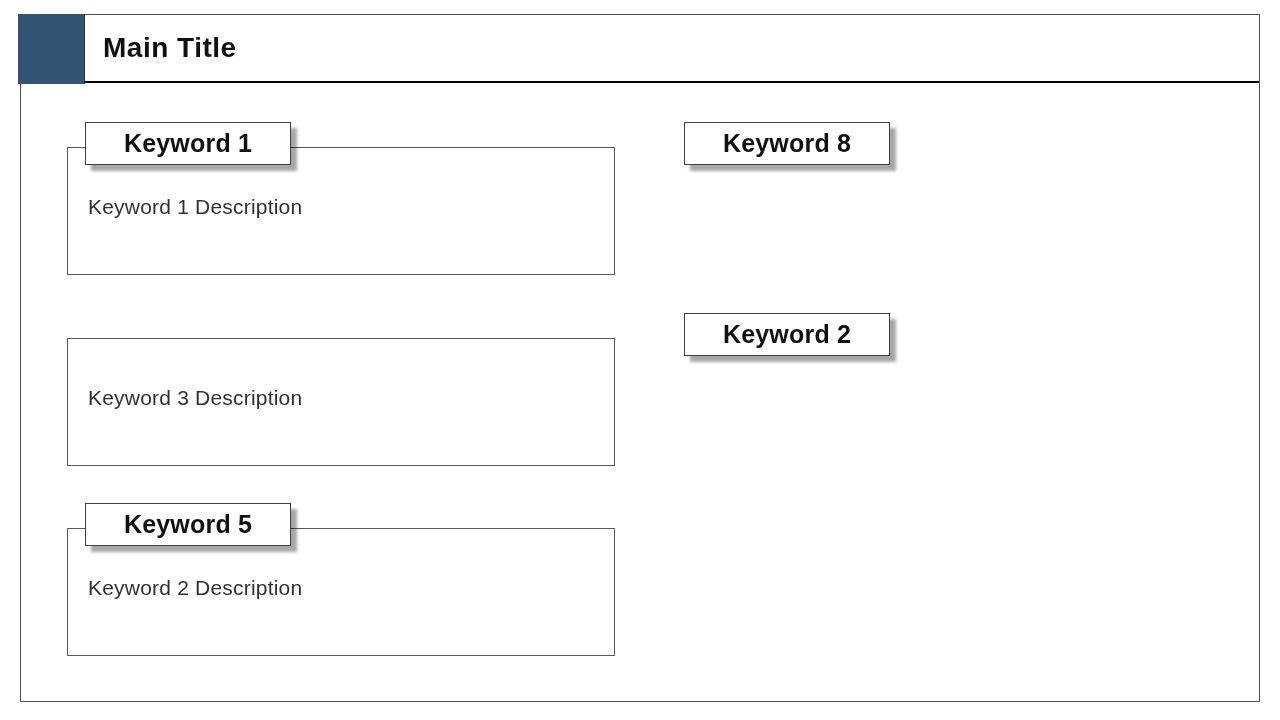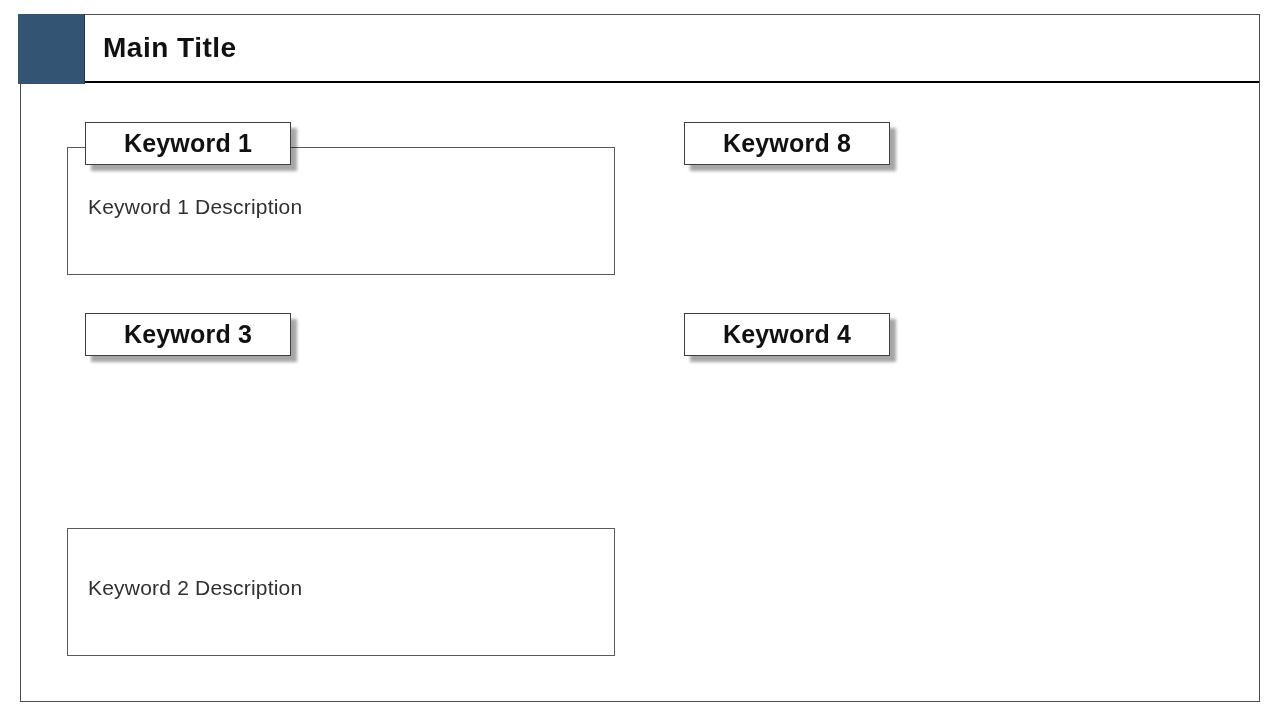--- a/index.html
+++ b/index.html
@@ -121,30 +121,33 @@
     </div>
   </div>
 
   <div class="card col-2 row-1">
     <div class="card-header">
       <span>Keyword 8</span>
     </div>
   </div>
 
   <div class="card col-1 row-2">
-    <div class="card-header">
-      <span>Keyword 3</span>
+    <div class="card-body">
+      <div class="card-desc">Keyword 3 Description</div>
     </div>
   </div>
 
   <div class="card col-2 row-2">
     <div class="card-header">
-      <span>Keyword 4</span>
+      <span>Keyword 2</span>
     </div>
   </div>
 
   <div class="card col-1 row-3">
     <div class="card-body">
       <div class="card-desc">Keyword 2 Description</div>
     </div>
+    <div class="card-header">
+      <span>Keyword 5</span>
+    </div>
   </div>
 
 </div>
 
 </body></html>

